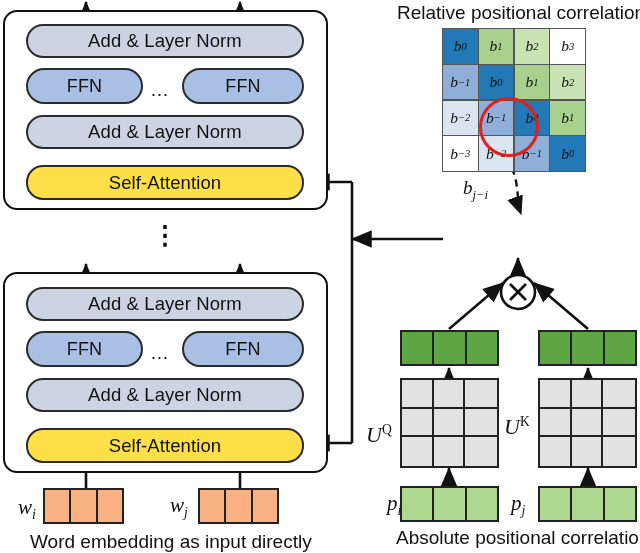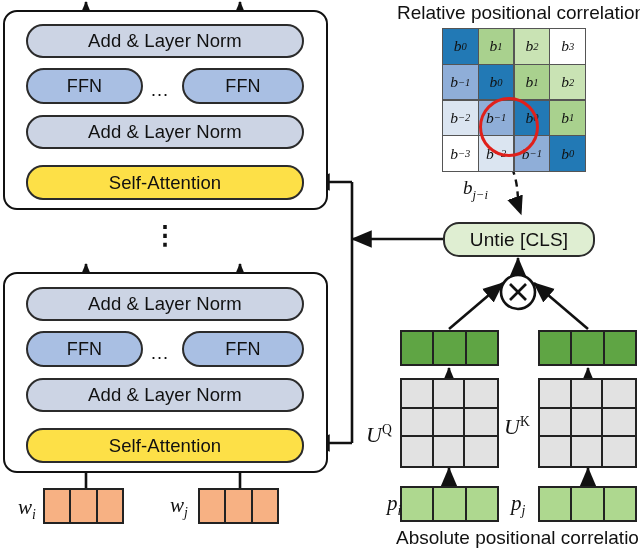--- a/index.html
+++ b/index.html
@@ -174,20 +174,21 @@
 
   <div class="lbl mathi" style="left:170px;top:495px;">
     <span>w</span><sub>j</sub>
   </div>
   <div class="strip" style="left:198px;top:488px;width:81px;height:36px;">
     <i style="background:#f7b183"></i>
       <i style="background:#f7b183"></i>
       <i style="background:#f7b183"></i>
   </div>
 
+  <div class="lbl cap" style="left:30px;top:532px;">Word embedding as input directly</div>
 
   <div class="lbl cap" style="left:397px;top:3px;">Relative positional correlation</div>
 
   <div id="relgrid" style="left:442px;top:28px;width:144px;height:144px;">
       <div class="cell" style="background: rgb(34, 121, 181);">
         <span>b</span>
         <sub>0</sub>
       </div>
       <div class="cell" style="background: rgb(169, 209, 142);">
         <span>b</span>
@@ -250,21 +251,20 @@
         <sub>0</sub>
       </div>
     </div>
 
   <div class="redring" style="left:479px;top:97px;width:54px;height:54px;"></div>
 
   <div class="lbl bji" style="left:463px;top:178px;">
     <span>b</span><sub>j−i</sub>
   </div>
 
-  <div class="pill" style="left:443px;top:222px;width:152px;height:35px;background:#dfeed2;border-radius:16px;font-size:19px;">Untie [CLS]</div>
 
   <svg class="layer fg">
     <circle cx="518" cy="292" r="17" fill="#fff" stroke="#111" stroke-width="2.6"></circle>
     <g stroke="#111" stroke-width="2.6">
       <line x1="510" y1="284" x2="526" y2="300"></line>
       <line x1="526" y1="284" x2="510" y2="300"></line>
     </g>
   </svg>
 
   <div class="strip" style="left:400px;top:330px;width:99px;height:36px;">

